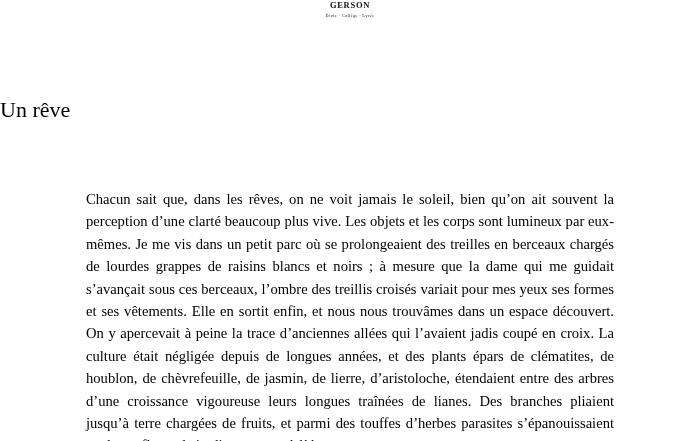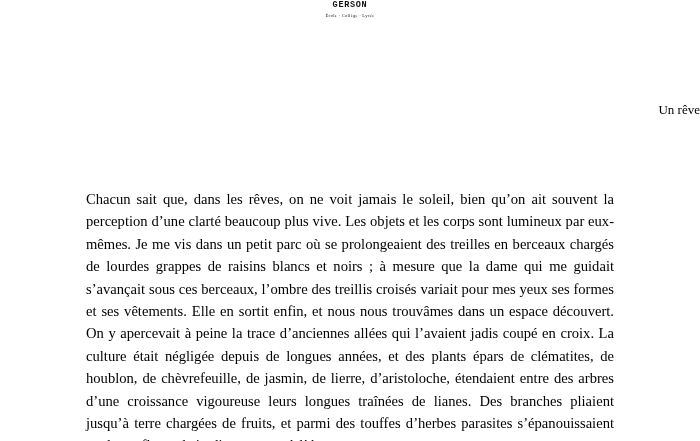--- a/index.html
+++ b/index.html
@@ -21,42 +21,42 @@
     box-sizing: border-box;
   }
   .masthead {
     position: absolute;
     top: 0px;
     left: 0;
     width: 100%;
     text-align: center;
   }
   .masthead-title {
-    font-family: Liberation Mono, monospace;
+    font-family: Liberation Serif, serif;
     font-weight: bold;
     font-size: 8.5px;
     letter-spacing: 0.7px;
     line-height: 11px;
     color: #111111;
   }
   .masthead-sub {
     font-family: "Liberation Serif", "DejaVu Serif", serif;
     font-size: 4.6px;
     letter-spacing: 0.25px;
     line-height: 7px;
     color: #222222;
     margin-top: 1px;
   }
   .doc-title {
     position: absolute;
     top: 100px;
     left: 0;
     width: 100%;
-    text-align: right;
-    font-size: 13px;
+    text-align: left;
+    font-size: 22px;
     line-height: 20px;
     color: #000000;
   }
   .body-text {
     position: absolute;
     top: 188px;
     left: 86px;
     width: 528px;
     font-size: 14.6px;
     line-height: 22.4px;

